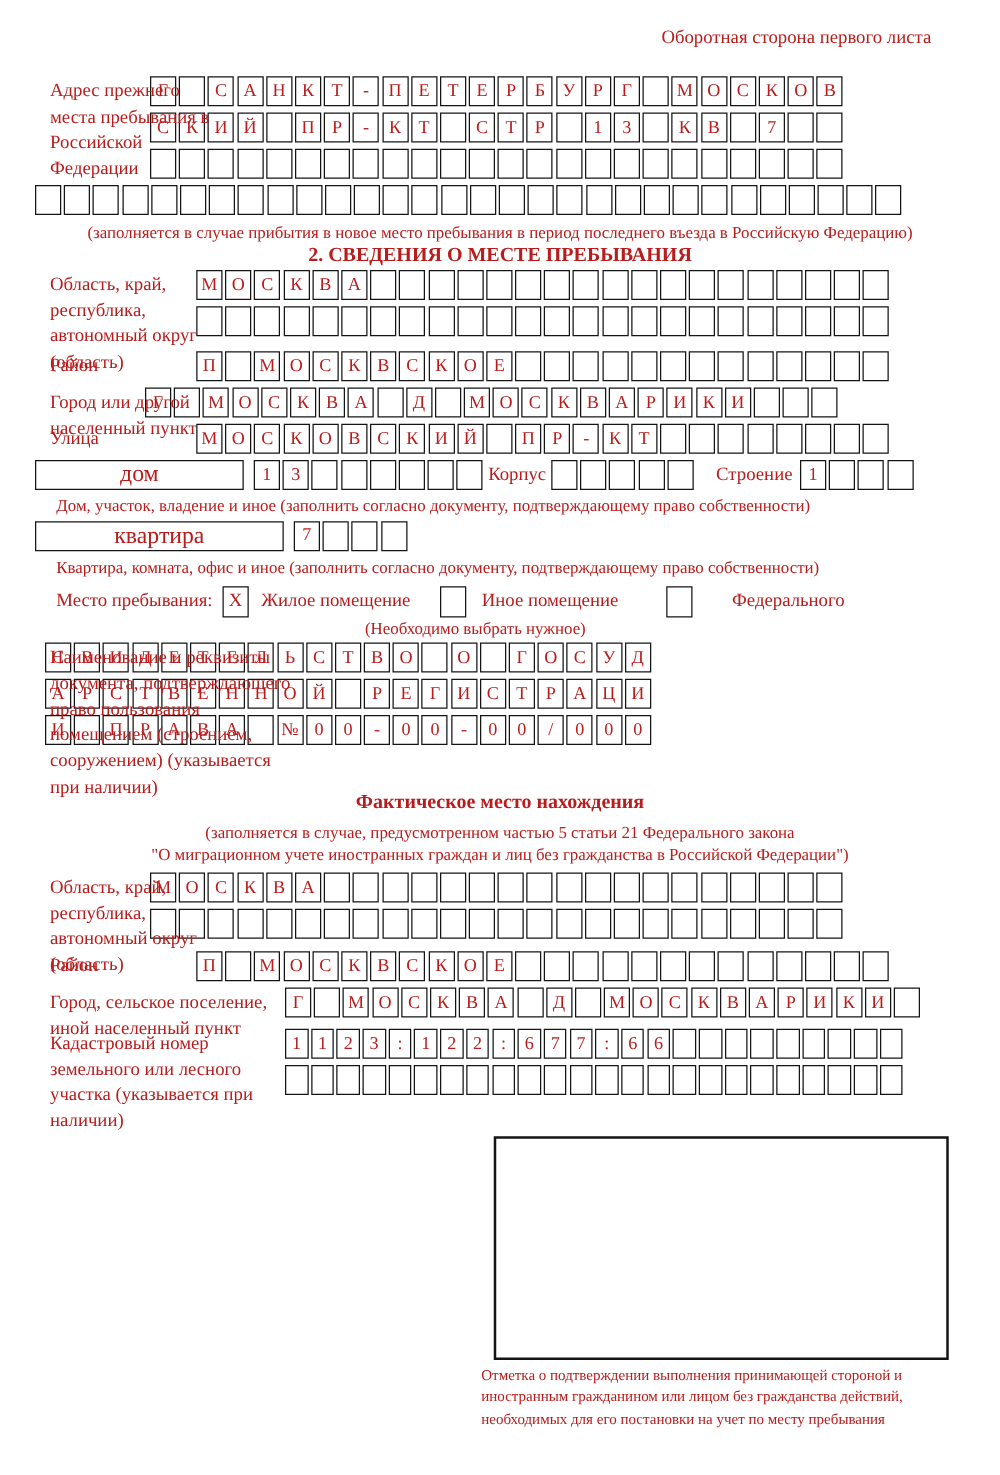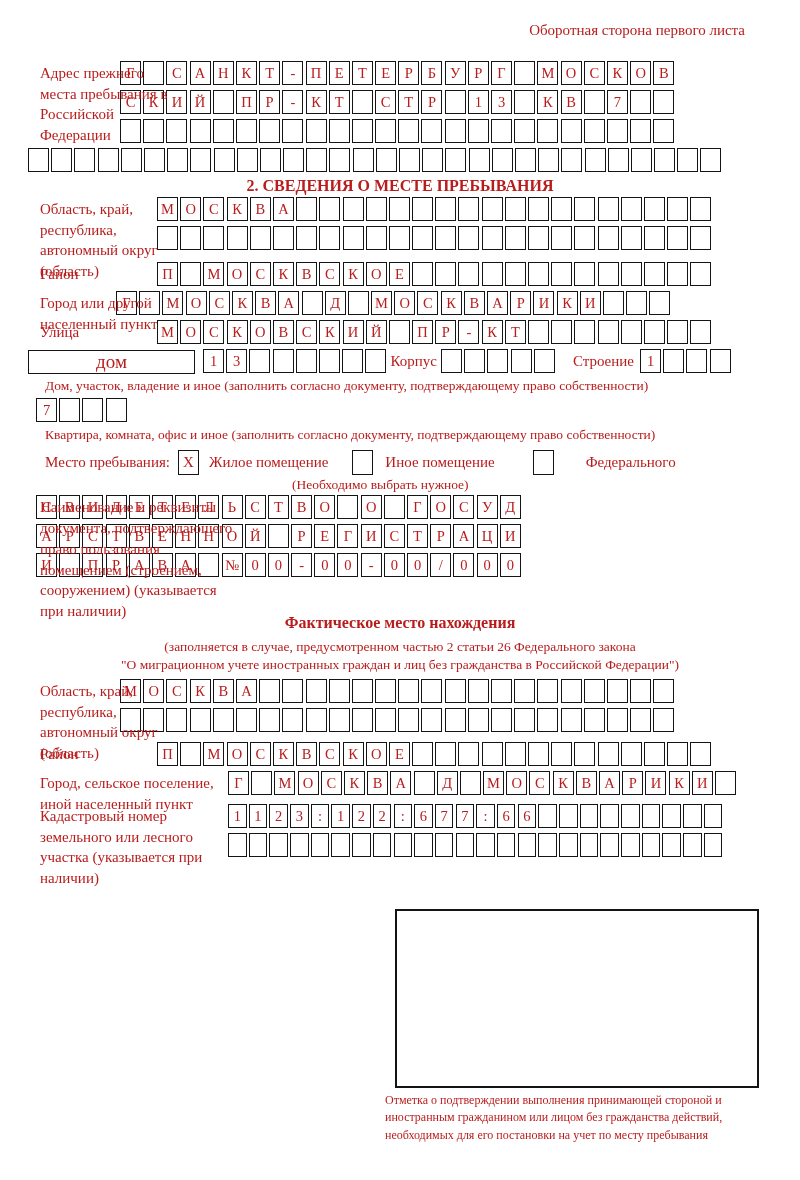--- a/index.html
+++ b/index.html
@@ -55,20 +55,21 @@
 
   <div class="top-note">Оборотная сторона первого листа</div>
 
   <div class="field pl178" style="min-height:87px;">
     <div class="abs-label lw130">Адрес прежнего места пребывания в Российской Федерации</div>
     <div class="cells"><span class="cell">Г</span><span class="cell"></span><span class="cell">С</span><span class="cell">А</span><span class="cell">Н</span><span class="cell">К</span><span class="cell">Т</span><span class="cell">-</span><span class="cell">П</span><span class="cell">Е</span><span class="cell">Т</span><span class="cell">Е</span><span class="cell">Р</span><span class="cell">Б</span><span class="cell">У</span><span class="cell">Р</span><span class="cell">Г</span><span class="cell"></span><span class="cell">М</span><span class="cell">О</span><span class="cell">С</span><span class="cell">К</span><span class="cell">О</span><span class="cell">В</span></div>
     <div class="cells"><span class="cell">С</span><span class="cell">К</span><span class="cell">И</span><span class="cell">Й</span><span class="cell"></span><span class="cell">П</span><span class="cell">Р</span><span class="cell">-</span><span class="cell">К</span><span class="cell">Т</span><span class="cell"></span><span class="cell">С</span><span class="cell">Т</span><span class="cell">Р</span><span class="cell"></span><span class="cell">1</span><span class="cell">3</span><span class="cell"></span><span class="cell">К</span><span class="cell">В</span><span class="cell"></span><span class="cell">7</span><span class="cell"></span><span class="cell"></span></div>
     <div class="cells"><span class="cell"></span><span class="cell"></span><span class="cell"></span><span class="cell"></span><span class="cell"></span><span class="cell"></span><span class="cell"></span><span class="cell"></span><span class="cell"></span><span class="cell"></span><span class="cell"></span><span class="cell"></span><span class="cell"></span><span class="cell"></span><span class="cell"></span><span class="cell"></span><span class="cell"></span><span class="cell"></span><span class="cell"></span><span class="cell"></span><span class="cell"></span><span class="cell"></span><span class="cell"></span><span class="cell"></span></div>
   </div>
   <div class="cells fullrow"><span class="cell"></span><span class="cell"></span><span class="cell"></span><span class="cell"></span><span class="cell"></span><span class="cell"></span><span class="cell"></span><span class="cell"></span><span class="cell"></span><span class="cell"></span><span class="cell"></span><span class="cell"></span><span class="cell"></span><span class="cell"></span><span class="cell"></span><span class="cell"></span><span class="cell"></span><span class="cell"></span><span class="cell"></span><span class="cell"></span><span class="cell"></span><span class="cell"></span><span class="cell"></span><span class="cell"></span><span class="cell"></span><span class="cell"></span><span class="cell"></span><span class="cell"></span><span class="cell"></span><span class="cell"></span></div>
+  <div class="note note-center">(заполняется в случае прибытия в новое место пребывания в период последнего въезда в Российскую Федерацию)</div>
 
   <div class="sec-title">2. СВЕДЕНИЯ О МЕСТЕ ПРЕБЫВАНИЯ</div>
 
   <div class="field pl157" style="margin-top:2px; margin-bottom:11px;">
     <div class="abs-label lw118">Область, край, республика, автономный округ (область)</div>
     <div class="cells"><span class="cell">М</span><span class="cell">О</span><span class="cell">С</span><span class="cell">К</span><span class="cell">В</span><span class="cell">А</span><span class="cell"></span><span class="cell"></span><span class="cell"></span><span class="cell"></span><span class="cell"></span><span class="cell"></span><span class="cell"></span><span class="cell"></span><span class="cell"></span><span class="cell"></span><span class="cell"></span><span class="cell"></span><span class="cell"></span><span class="cell"></span><span class="cell"></span><span class="cell"></span><span class="cell"></span><span class="cell"></span></div>
     <div class="cells"><span class="cell"></span><span class="cell"></span><span class="cell"></span><span class="cell"></span><span class="cell"></span><span class="cell"></span><span class="cell"></span><span class="cell"></span><span class="cell"></span><span class="cell"></span><span class="cell"></span><span class="cell"></span><span class="cell"></span><span class="cell"></span><span class="cell"></span><span class="cell"></span><span class="cell"></span><span class="cell"></span><span class="cell"></span><span class="cell"></span><span class="cell"></span><span class="cell"></span><span class="cell"></span><span class="cell"></span></div>
   </div>
 
   <div class="field pl157">
@@ -90,20 +91,21 @@
     <span class="wide-box house-box">дом</span>
     <span class="cells" style="margin:0 0 0 8px; height:25px;"><span class="cell">1</span><span class="cell">3</span><span class="cell"></span><span class="cell"></span><span class="cell"></span><span class="cell"></span><span class="cell"></span><span class="cell"></span></span>
     <span class="inline-lbl" style="margin:0 4px 0 2px;">Корпус</span>
     <span class="cells" style="margin:0; height:25px;"><span class="cell"></span><span class="cell"></span><span class="cell"></span><span class="cell"></span><span class="cell"></span></span>
     <span class="inline-lbl" style="margin:0 6px 0 16px;">Строение</span>
     <span class="cells" style="margin:0; height:25px;"><span class="cell">1</span><span class="cell"></span><span class="cell"></span><span class="cell"></span></span>
   </div>
   <div class="note note-left">Дом, участок, владение и иное (заполнить согласно документу, подтверждающему право собственности)</div>
 
   <div class="inline-row" style="margin-top:3px; margin-bottom:3px;">
+    <span class="wide-box apt-box">квартира</span>
     <span class="cells" style="margin:0 0 0 8px; height:25px;"><span class="cell">7</span><span class="cell"></span><span class="cell"></span><span class="cell"></span></span>
   </div>
   <div class="note note-left">Квартира, комната, офис и иное (заполнить согласно документу, подтверждающему право собственности)</div>
 
   <div class="stay-row">
     <span class="inline-lbl">Место пребывания:</span>
     <span class="chk" style="margin-left:8px;">X</span>
     <span class="inline-lbl" style="margin-left:10px;">Жилое помещение</span>
     <span class="chk" style="margin-left:24px;"></span>
     <span class="inline-lbl" style="margin-left:12px;">Иное помещение</span>
@@ -113,21 +115,21 @@
   <div class="note" style="padding-left:292px;">(Необходимо выбрать нужное)</div>
 
   <div class="field pl245" style="margin-top:2px; min-height:118px;padding-left:36px;">
     <div class="abs-label lw200">Наименование и реквизиты документа, подтверждающего право пользования помещением (строением, сооружением) (указывается при наличии)</div>
     <div class="cells"><span class="cell">С</span><span class="cell">В</span><span class="cell">И</span><span class="cell">Д</span><span class="cell">Е</span><span class="cell">Т</span><span class="cell">Е</span><span class="cell">Л</span><span class="cell">Ь</span><span class="cell">С</span><span class="cell">Т</span><span class="cell">В</span><span class="cell">О</span><span class="cell"></span><span class="cell">О</span><span class="cell"></span><span class="cell">Г</span><span class="cell">О</span><span class="cell">С</span><span class="cell">У</span><span class="cell">Д</span></div>
     <div class="cells"><span class="cell">А</span><span class="cell">Р</span><span class="cell">С</span><span class="cell">Т</span><span class="cell">В</span><span class="cell">Е</span><span class="cell">Н</span><span class="cell">Н</span><span class="cell">О</span><span class="cell">Й</span><span class="cell"></span><span class="cell">Р</span><span class="cell">Е</span><span class="cell">Г</span><span class="cell">И</span><span class="cell">С</span><span class="cell">Т</span><span class="cell">Р</span><span class="cell">А</span><span class="cell">Ц</span><span class="cell">И</span></div>
     <div class="cells"><span class="cell">И</span><span class="cell"></span><span class="cell">П</span><span class="cell">Р</span><span class="cell">А</span><span class="cell">В</span><span class="cell">А</span><span class="cell"></span><span class="cell">№</span><span class="cell">0</span><span class="cell">0</span><span class="cell">-</span><span class="cell">0</span><span class="cell">0</span><span class="cell">-</span><span class="cell">0</span><span class="cell">0</span><span class="cell">/</span><span class="cell">0</span><span class="cell">0</span><span class="cell">0</span></div>
   </div>
 
   <div class="sec-title">Фактическое место нахождения</div>
-  <div class="note note-center" style="margin-top:6px;">(заполняется в случае, предусмотренном частью 2 статьи 26 Федерального закона</div>
+  <div class="note note-center" style="margin-top:6px;">(заполняется в случае, предусмотренном частью 5 статьи 21 Федерального закона</div>
   <div class="note note-center">"О миграционном учете иностранных граждан и лиц без гражданства в Российской Федерации")</div>
 
   <div class="field pl178" style="margin-top:5px; margin-bottom:9px;">
     <div class="abs-label lw118">Область, край, республика, автономный округ (область)</div>
     <div class="cells"><span class="cell">М</span><span class="cell">О</span><span class="cell">С</span><span class="cell">К</span><span class="cell">В</span><span class="cell">А</span><span class="cell"></span><span class="cell"></span><span class="cell"></span><span class="cell"></span><span class="cell"></span><span class="cell"></span><span class="cell"></span><span class="cell"></span><span class="cell"></span><span class="cell"></span><span class="cell"></span><span class="cell"></span><span class="cell"></span><span class="cell"></span><span class="cell"></span><span class="cell"></span><span class="cell"></span><span class="cell"></span></div>
     <div class="cells"><span class="cell"></span><span class="cell"></span><span class="cell"></span><span class="cell"></span><span class="cell"></span><span class="cell"></span><span class="cell"></span><span class="cell"></span><span class="cell"></span><span class="cell"></span><span class="cell"></span><span class="cell"></span><span class="cell"></span><span class="cell"></span><span class="cell"></span><span class="cell"></span><span class="cell"></span><span class="cell"></span><span class="cell"></span><span class="cell"></span><span class="cell"></span><span class="cell"></span><span class="cell"></span><span class="cell"></span></div>
   </div>
 
   <div class="field pl157">
     <div class="abs-label">Район</div>

